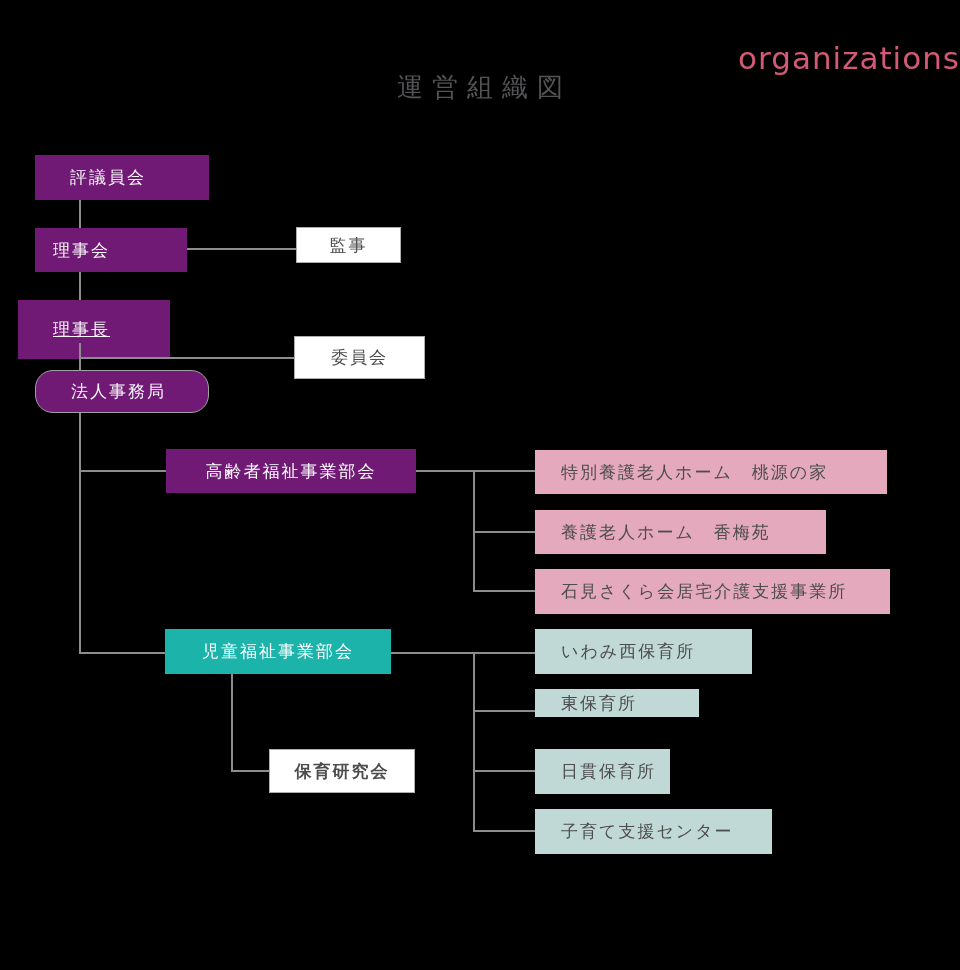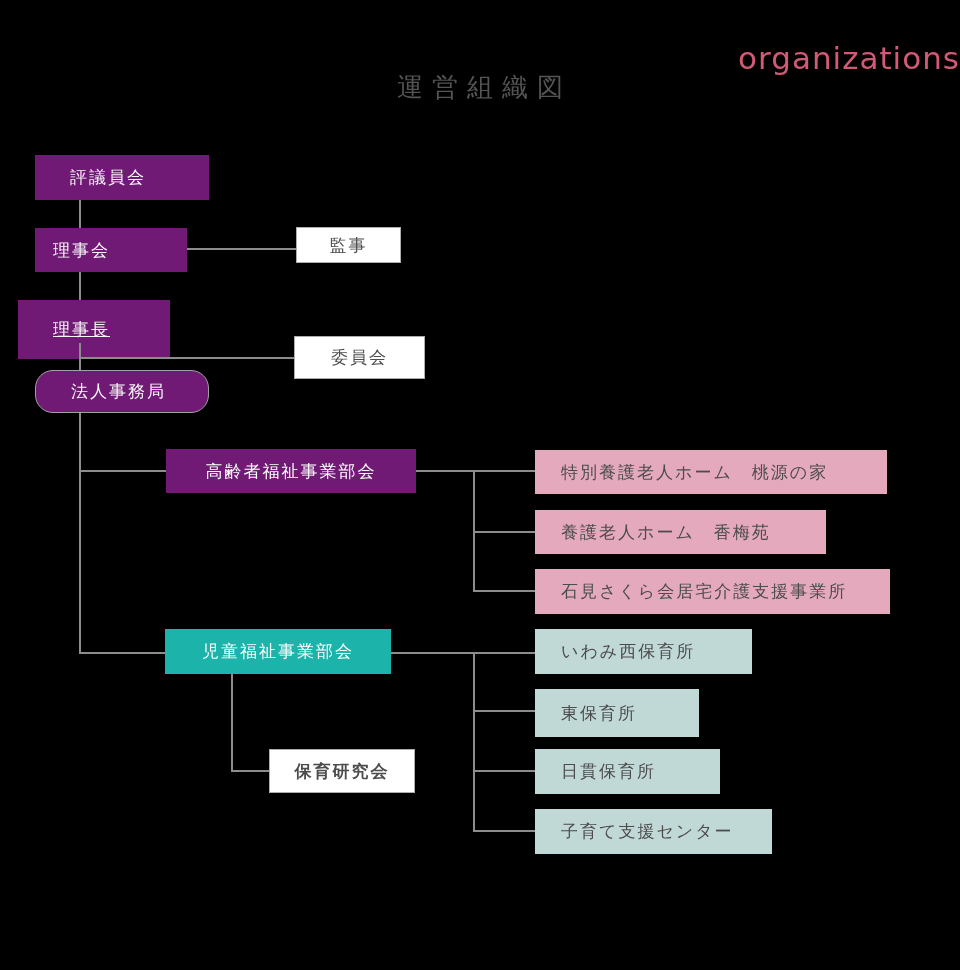--- a/index.html
+++ b/index.html
@@ -45,22 +45,22 @@
   <div class="box white" style="left:294px;top:336px;width:131px;height:43px;">委員会</div>
   <div class="box dark bordered" style="left:35px;top:370px;width:174px;height:43px;border-radius:18px;">法人事務局</div>
 
   <div class="box rose-head" style="left:166px;top:449px;width:250px;height:44px;">高齢者福祉事業部会</div>
   <div class="box rose-light" style="left:535px;top:450px;width:352px;height:44px;">特別養護老人ホーム　桃源の家</div>
   <div class="box rose-light" style="left:535px;top:510px;width:291px;height:44px;">養護老人ホーム　香梅苑</div>
   <div class="box rose-light" style="left:535px;top:569px;width:355px;height:45px;font-family:Liberation Serif, serif;">石見さくら会居宅介護支援事業所</div>
 
   <div class="box teal-head" style="left:165px;top:629px;width:226px;height:45px;">児童福祉事業部会</div>
   <div class="box teal-light" style="left:535px;top:629px;width:217px;height:45px;">いわみ西保育所</div>
-  <div class="box teal-light" style="left:535px;top:689px;width:164px;height:48px;">東保育所</div>
-  <div class="box teal-light" style="left:535px;top:749px;width:185px;height:45px;">日貫保育所</div>
+  <div class="box teal-light" style="left:535px;top:689px;width:164px;height:28px;">東保育所</div>
+  <div class="box teal-light" style="left:535px;top:749px;width:135px;height:45px;">日貫保育所</div>
   <div class="box teal-light" style="left:535px;top:809px;width:237px;height:45px;">子育て支援センター</div>
   <div class="box white" style="left:269px;top:749px;width:146px;height:44px;font-weight:bold;">保育研究会</div>
 
   <div class="line" style="left:79px;top:200px;width:2px;height:28px;"></div>
   <div class="line" style="left:187px;top:248px;width:109px;height:2px;"></div>
   <div class="line" style="left:79px;top:272px;width:2px;height:28px;"></div>
   <div class="line" style="left:79px;top:343px;width:2px;height:27px;"></div>
   <div class="line" style="left:80px;top:357px;width:214px;height:2px;"></div>
   <div class="line" style="left:79px;top:413px;width:2px;height:241px;"></div>
   <div class="line" style="left:80px;top:470px;width:86px;height:2px;"></div>

